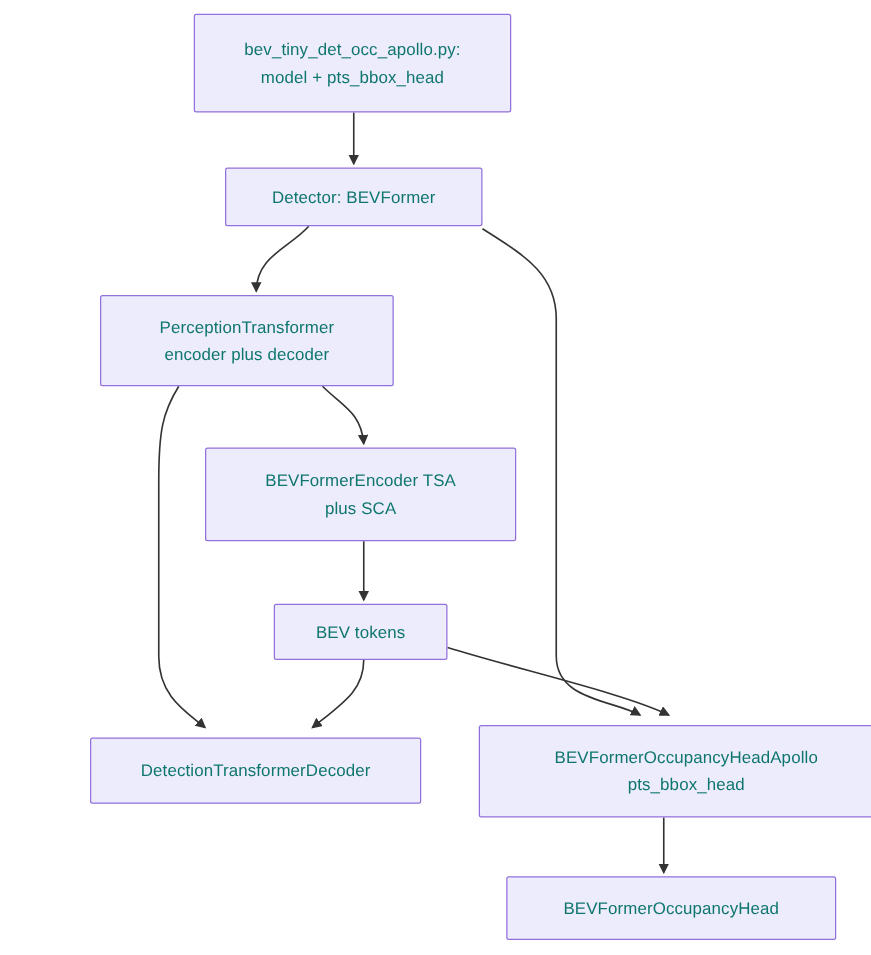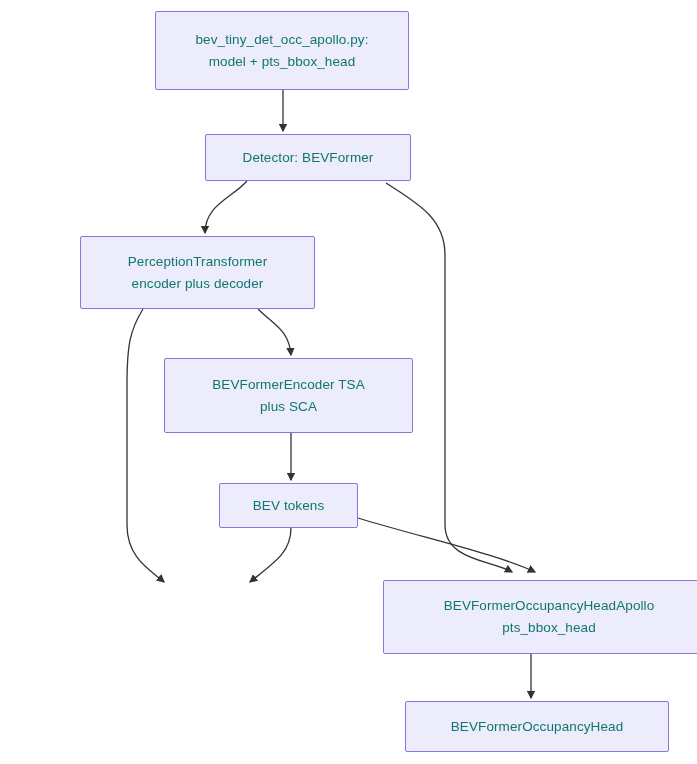--- a/index.html
+++ b/index.html
@@ -78,38 +78,41 @@
     <path d="M 358,518 C 420,537 500,555 535,572" fill="none" stroke="#333333" stroke-width="1.3" marker-end="url(#arrow)"></path>
 
     <path d="M 531,654 L 531,698" fill="none" stroke="#333333" stroke-width="1.3" marker-end="url(#arrow)"></path>
   </svg>
 
   <div class="node" style="left:155px; top:11px; width:254px; height:79px;">
     <span class="node-label">bev_tiny_det_occ_apollo.py:
 model + pts_bbox_head</span>
   </div>
 
-  <div class="node" style="left:180px; top:134px; width:206px; height:47px;margin-left:25px;">
+  <div class="node" style="left:180px; top:134px; width:206px; height:47px;">
     <span class="node-label">Detector: BEVFormer</span>
   </div>
 
   <div class="node" style="left:80px; top:236px; width:235px; height:73px;">
     <span class="node-label">PerceptionTransformer
 encoder plus decoder</span>
   </div>
 
   <div class="node" style="left:164px; top:358px; width:249px; height:75px;">
     <span class="node-label">BEVFormerEncoder TSA
 plus SCA</span>
   </div>
 
   <div class="node" style="left:219px; top:483px; width:139px; height:45px;">
     <span class="node-label">BEV tokens</span>
   </div>
 
+  <div class="node" style="left:72px; top:590px; width:265px; height:53px;">
+    <span class="node-label">DetectionTransformerDecoder</span>
+  </div>
 
   <div class="node" style="left:383px; top:580px; width:332px; height:74px;">
     <span class="node-label">BEVFormerOccupancyHeadApollo
 pts_bbox_head</span>
   </div>
 
   <div class="node" style="left:405px; top:701px; width:264px; height:51px;">
     <span class="node-label">BEVFormerOccupancyHead</span>
   </div>
 

